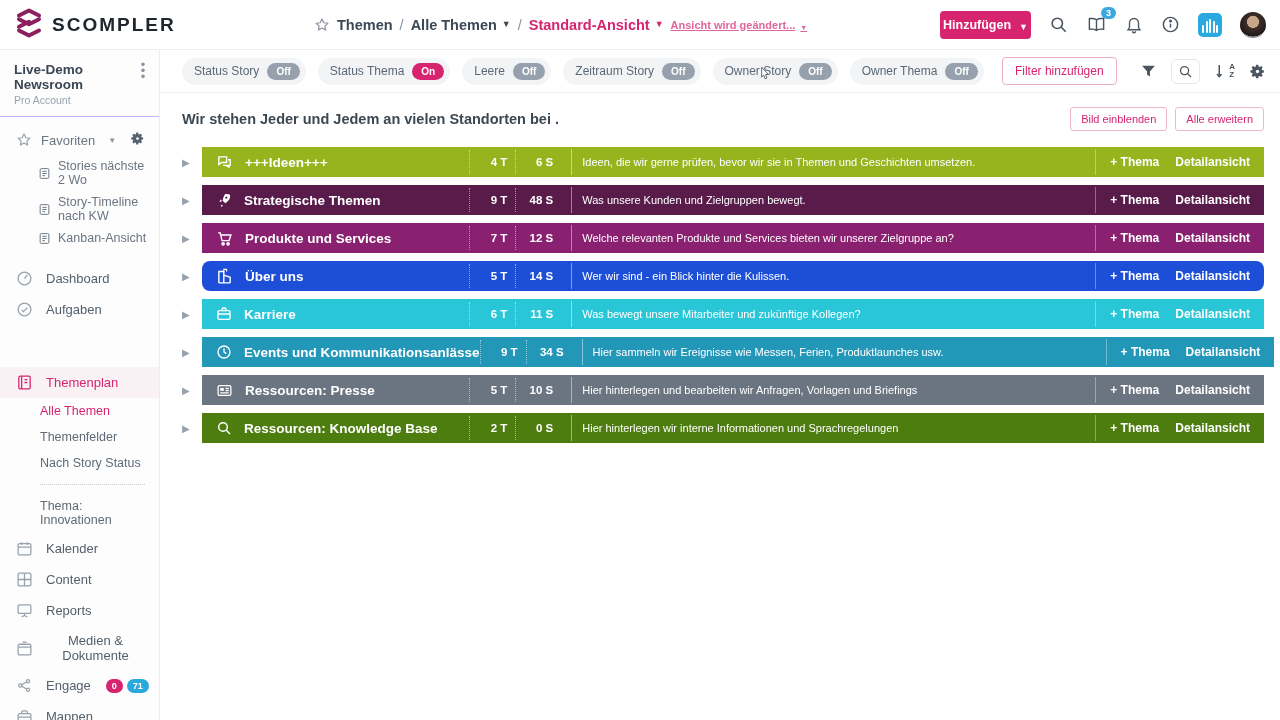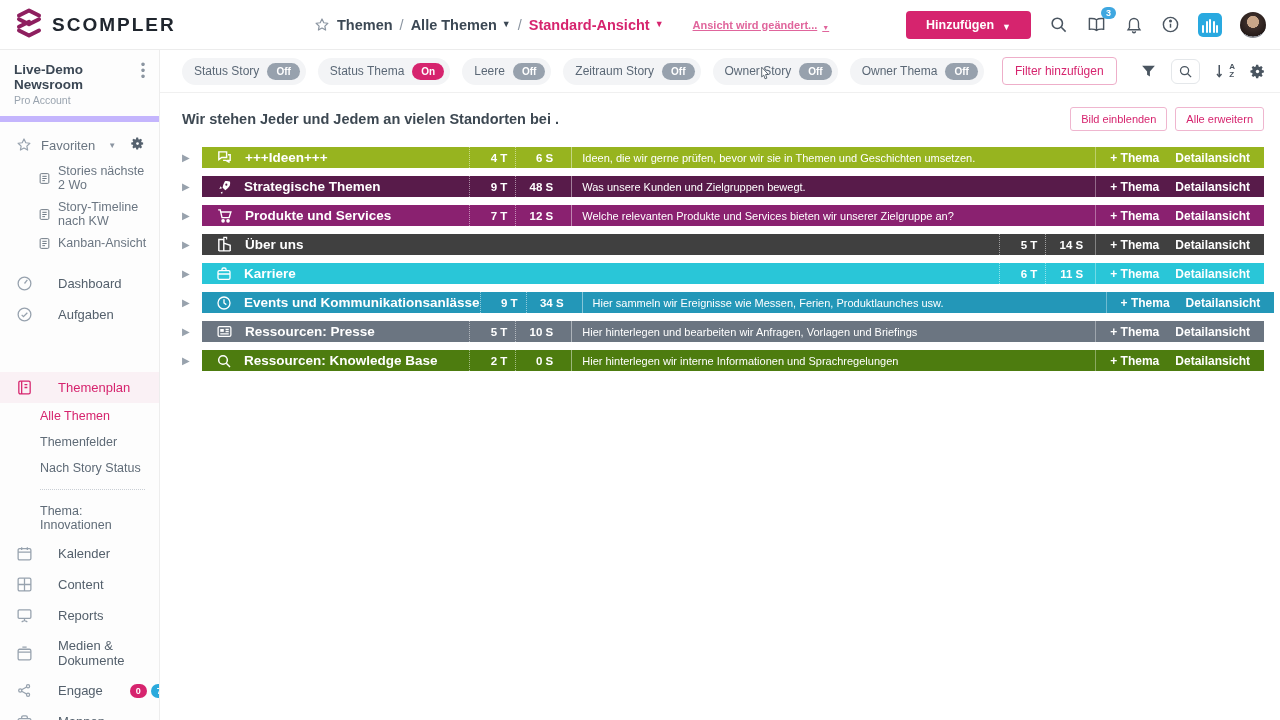--- a/index.html
+++ b/index.html
@@ -10,47 +10,47 @@
   
   .topbar { grid-column:1 / 3; display:flex; align-items:center;
     background:#fff; border-bottom:1px solid #ececec; padding:0 14px; }
   .logo { display:flex; align-items:center; gap:8px; width:300px; }
   .logo-name { font-size:19px; font-weight:bold; color:#20262e; letter-spacing:2px; }
   .crumbs { display:flex; align-items:center; gap:7px; font-size:14.5px; color:#3c4854; font-weight:bold;}
   .crumb { display:flex; align-items:center; gap:5px; cursor:pointer;}
   .crumb-sep { color:#8b95a1; font-weight:normal;}
   .crumb.pink { color:#d6246e; }
   .caret { font-size:9px; color:inherit; line-height:1;}
-  .view-link { margin-left:22px; font-size:11px; color:#e0659c; font-weight:bold;
+  .view-link { margin-left:0; font-size:11px; color:#e0659c; font-weight:bold;
     text-decoration:underline; display:flex; gap:5px; align-items:flex-end;}
   .top-actions { margin-left:auto; display:flex; align-items:center; gap:18px; }
   .btn-primary { background:#d6246e; color:#fff; font-size:12.5px; font-weight:bold;
-    border:none; border-radius:4px; padding:7px 20px; display:flex; align-items:flex-end; gap:8px; cursor:pointer;}
+    border:none; border-radius:4px; padding:7px 3px; display:flex; align-items:flex-end; gap:8px; cursor:pointer;}
   .topicon { position:relative; color:#4a5560; display:flex; }
   .badge-blue { position:absolute; top:-8px; right:-9px; background:#3fa7e0; color:#fff;
     font-size:9px; font-weight:bold; border-radius:8px; padding:1px 5px; }
   .intercom { width:24px; height:24px; background:#29a9e0; border-radius:5px;
     display:flex; align-items:flex-end; justify-content:center; gap:1.5px; padding:4px 4px;}
   .intercom i { width:2.5px; background:#fff; border-radius:2px; display:block;}
   .avatar { width:26px; height:26px; border-radius:50%;
     background:radial-gradient(circle at 50% 38%, #c9a689 28%, #3c2e2a 30%, #241a18 70%, #8c8f96 71%); }
   
   .sidebar { grid-row:2; background:#fdfdfd; border-right:1px solid #ededed;
     padding-top:8px; font-size:13px; color:#54606c; overflow:hidden;}
-  .ws { display:flex; padding:4px 10px 10px 14px; border-bottom:6px solid #c4b5fd; }
+  .ws { display:flex; padding:4px 10px 10px 14px; border-bottom:1px solid #c4b5fd; }
   .ws-name { font-size:13.5px; font-weight:bold; color:#3b4754;}
   .ws-plan { font-size:10.5px; color:#9aa4af; margin-top:2px;}
   .kebab { margin-left:auto; color:#8b95a1; font-size:13px; letter-spacing:0; cursor:pointer; line-height:.45; text-align:center; width:14px;}
   .fav-head { display:flex; align-items:center; gap:9px; padding:14px 14px 6px 16px; color:#6b7682;}
   .fav-head .gear { margin-left:auto; color:#55616e;}
   .fav-item { display:flex; align-items:center; gap:7px; padding:4px 8px 4px 38px;
     font-size:12.5px; color:#6b7682; cursor:pointer;}
   .nav { margin-top:14px; }
-  .nav-item { display:flex; align-items:center; gap:25px; padding:7px 14px 7px 16px;
-    cursor:pointer; color:#54606c; position:relative;}
+  .nav-item { display:flex; align-items:center; gap:13px; padding:7px 14px 7px 16px;
+    cursor:pointer; color:#54606c; position:relative;text-align:center;}
   .nav-item .nicon { color:#97a2ae; display:flex;}
   .nav-item.active { background:#faf1f5; color:#d6246e;margin-top:42px; }
   .nav-item.active .nicon { color:#d6246e; }
   .sub-item { padding:6px 8px 6px 40px; font-size:12.5px; color:#5f6b77; cursor:pointer;}
   .sub-item.active { color:#d6246e; }
   .sub-divider { border-top:1px dotted #c9ced4; margin:8px 14px 8px 40px; }
   .nav-badges { display:flex; gap:4px; margin-left:2px;}
   .pill-badge { font-size:9px; font-weight:bold; color:#fff; border-radius:9px; padding:2px 6px;}
   .subcaret { color:#8b95a1; font-size:8px; margin-left:4px;}
   
@@ -68,21 +68,21 @@
   .icon-box { border:1px solid #e4e7ea; border-radius:6px; padding:4px 6px; display:flex;}
   
   .content { flex:1; padding:14px 16px 0 22px; overflow:hidden;}
   .content-head { display:flex; align-items:center; margin-bottom:16px;}
   .page-title { font-size:14.5px; color:#3d4852; font-weight:bold;}
   .head-btns { margin-left:auto; display:flex; gap:8px;justify-content:space-between;}
   .btn-xs { border:1px solid #efb6cf; background:#fff; color:#d6246e; font-size:11px;
     border-radius:3px; padding:5px 10px; cursor:pointer;}
   .rowline { display:flex; align-items:center; margin-bottom:8px; }
   .expander { width:20px; color:#98a2ad; font-size:10px; cursor:pointer; flex:none;}
-  .bar { flex:1; height:21px; display:flex; align-items:center; color:#fff;
+  .bar { flex:1; height:30px; display:flex; align-items:center; color:#fff;
     padding:0 10px 0 14px; cursor:pointer;}
   .bar .ricon { display:flex; margin-right:12px; flex:none;}
   .bar .rtitle { font-size:13.5px; font-weight:bold; flex:1; white-space:nowrap; overflow:hidden;}
   .cnt { width:46px; text-align:right; font-size:11.5px; font-weight:bold; flex:none;
     border-left:1px dotted rgba(255,255,255,.5); padding:6px 8px 6px 0;}
   .rdesc { width:520px; flex:none; font-size:11px; margin-left:10px; padding:7px 0 7px 10px;
     border-left:1px solid rgba(255,255,255,.45); white-space:nowrap; overflow:hidden;}
   .ract { display:flex; gap:16px; align-items:center; font-size:12px; font-weight:bold; flex:none;
     border-left:1px solid rgba(255,255,255,.35); padding:6px 4px 6px 14px; margin-left:4px;}
   .ract span { cursor:pointer; white-space:nowrap;}
@@ -436,48 +436,50 @@
               <span class="cnt">12 S</span>
               <span class="rdesc">Welche relevanten Produkte und Services bieten wir unserer Zielgruppe an?</span>
               <span class="ract">
                 <span><b>+</b> <span>Thema</span></span>
                 <span>Detailansicht</span>
               </span>
             </div>
           </div>
           <div class="rowline">
             <span class="expander">▶</span>
-            <div class="bar" style="background: #404040;">
+            <div class="bar" style="background: #1d4ed8; border-radius: 8px;">
               <span class="ricon" style="display: flex;">
                 <svg width="17" height="17" viewBox="0 0 24 24" fill="none" stroke="currentColor" stroke-width="2">
                   <path d="M4 21V5h7v16M11 10l9 3v8M4 21h16"></path>
                   <path d="M11 5V2h4v3" stroke-width="1.6"></path>
                 </svg>
               </span>
               <span class="rtitle">Über uns</span>
               <span class="cnt">5 T</span>
               <span class="cnt">14 S</span>
+              <span class="rdesc">Wer wir sind - ein Blick hinter die Kulissen.</span>
               <span class="ract">
                 <span><b>+</b> <span>Thema</span></span>
                 <span>Detailansicht</span>
               </span>
             </div>
           </div>
           <div class="rowline">
             <span class="expander">▶</span>
             <div class="bar" style="background: rgb(41, 198, 216);">
               <span class="ricon" style="display: flex;">
                 <svg width="16" height="16" viewBox="0 0 24 24" fill="none" stroke="currentColor" stroke-width="2">
                   <rect x="3" y="7" width="18" height="13" rx="2"></rect>
                   <path d="M9 7V5a2 2 0 0 1 2-2h2a2 2 0 0 1 2 2v2M3 12h18"></path>
                 </svg>
               </span>
               <span class="rtitle">Karriere</span>
               <span class="cnt">6 T</span>
               <span class="cnt">11 S</span>
+              <span class="rdesc">Was bewegt unsere Mitarbeiter und zukünftige Kollegen?</span>
               <span class="ract">
                 <span><b>+</b> <span>Thema</span></span>
                 <span>Detailansicht</span>
               </span>
             </div>
           </div>
           <div class="rowline">
             <span class="expander">▶</span>
             <div class="bar" style="background: rgb(35, 151, 184);">
               <span class="ricon" style="display: flex;">

